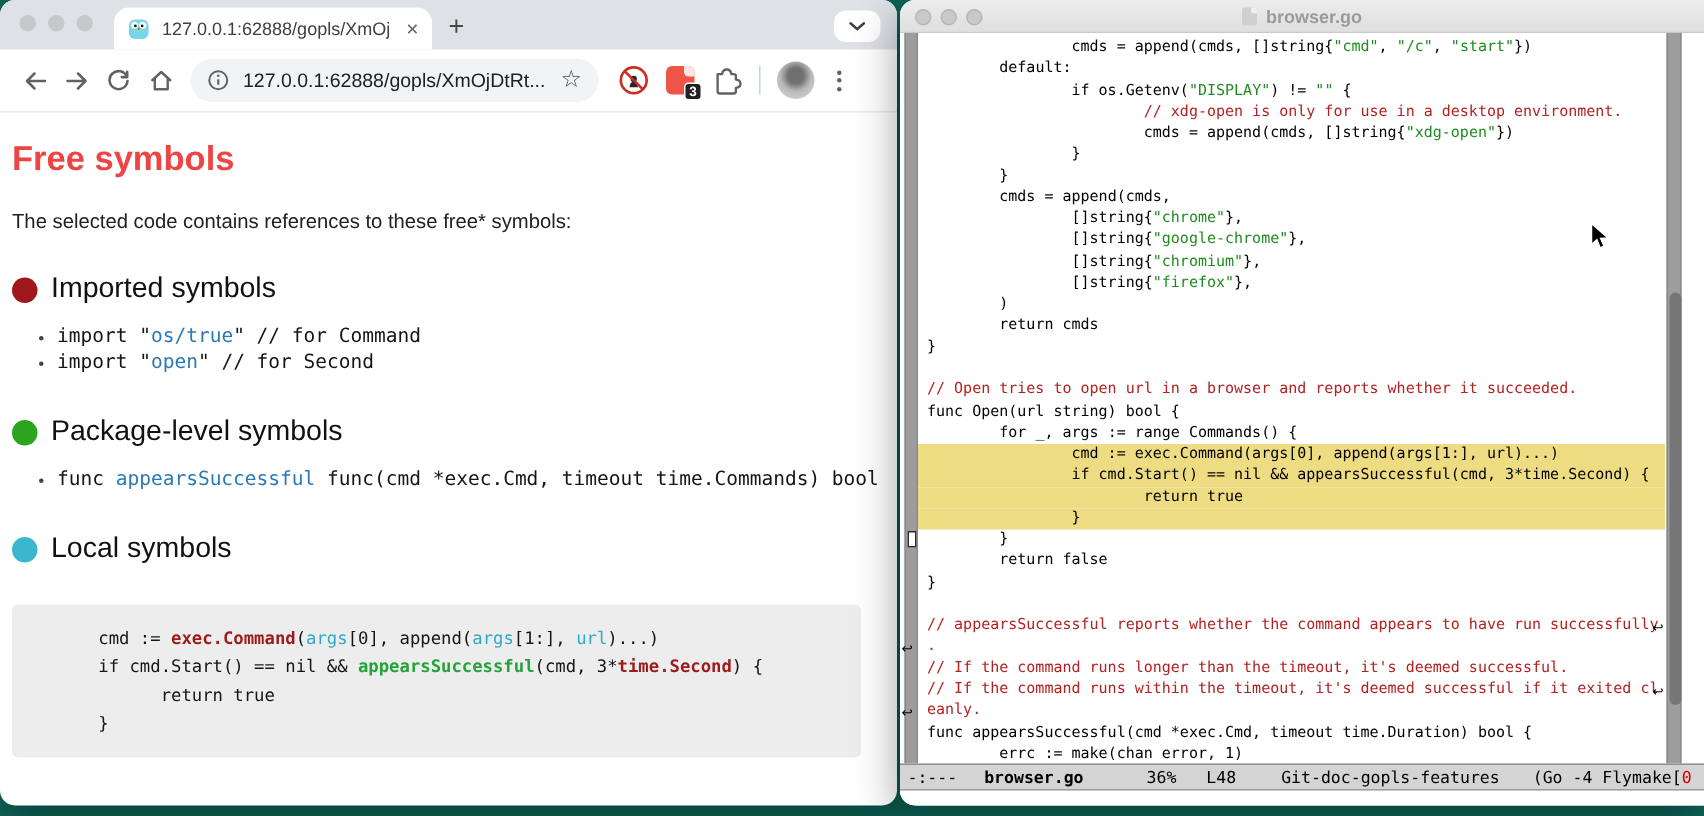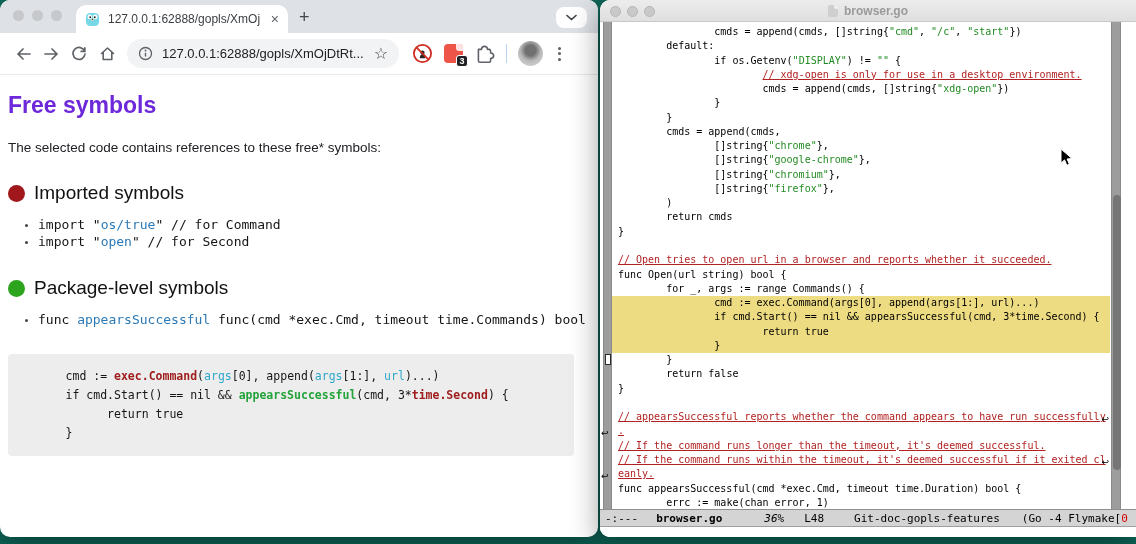--- a/index.html
+++ b/index.html
@@ -56,21 +56,21 @@
   }
   .tool-divider { width:1px; height:19px; background:#b9d3f0; }
   .avatar {
     width:25px; height:25px; border-radius:50%;
     background:radial-gradient(circle at 50% 38%, #707070 0 26%, #b9b9b9 52%, #dcdcdc 100%);
   }
   .dots { display:flex; flex-direction:column; gap:2.5px; padding:0 4px; }
   .dots i { width:3px; height:3px; border-radius:50%; background:#5f6368; }
   
   .page { background:#fff; color:#202124; }
-  .page h1 { margin:17px 0 0 8px; font-size:23px; font-weight:bold; color:#6d28d9; }
+  .page h1 { margin:17px 0 0 8px; font-size:23px; font-weight:bold; color:#ef4444; }
   .intro { margin:21px 0 0 8px; font-size:13.5px; }
   .sec-h { display:flex; align-items:center; gap:9px; margin:27px 0 0 8px; font-size:19px; font-weight:normal; color:#111; }
   .dot { width:17px; height:17px; border-radius:50%; flex:0 0 auto; }
   ul.sym { margin:12px 0 0 0; padding-left:38px; font-family:"DejaVu Sans Mono", monospace; font-size:13px; line-height:17px; color:#151515; }
   ul.sym li::marker { color:#444; font-size:10px; }
   .a { color:#2b79b6; cursor:pointer; }
   pre.block {
     margin:26px 0 0 8px; width:566px; background:#ededed; border-radius:4px;
     padding:13px 0 13px 16px; font-family:"DejaVu Sans Mono", monospace;
     font-size:11.5px; line-height:19px; color:#151515;
@@ -100,35 +100,35 @@
   .strip-left { left:3px; }
   .strip-right { left:511px; width:10px; }
   .thumb { position:absolute; left:0.5px; width:8px; top:173px; height:275px; background:#767676; border-radius:5px; }
   .ecode {
     position:absolute; left:12px; top:3px; width:498px;
     font-family:"DejaVu Sans Mono", monospace; font-size:10px; line-height:14.28px;
     color:#000; white-space:pre; tab-size:8;
   }
   .eline { position:relative; height:14.28px; padding-left:6px; }
   .eline.hl { background:#eedc82; }
-  .c { color:#b22222;text-decoration:underline; }
+  .c { color:#b22222; }
   .s { color:#228b22; }
   .hollow-cursor { position:absolute; left:-7px; top:1px; width:6px; height:11px; border:1px solid #2a2a2a; background:#fff; }
   .wrapr { position:absolute; right:1px; top:2px; font-family:"DejaVu Sans",sans-serif; font-size:9px; color:#000; }
   .wrapl { position:absolute; left:-11px; top:2px; font-family:"DejaVu Sans",sans-serif; font-size:9px; color:#000; }
   .modeline {
     position:absolute; left:0; right:0; top:487px; height:18px;
     background:#d4d4d4; border-top:1px solid #8f8f8f; border-bottom:1px solid #9f9f9f;
     display:flex; align-items:center;
     font-family:"DejaVu Sans Mono", monospace; font-size:11px; color:#000;
     white-space:pre; overflow:hidden;
   }
   .ml-prefix { margin-left:5px; }
   .ml-file { margin-left:18px; font-weight:bold; }
-  .ml-pct { margin-left:42px;font-style:italic; }
+  .ml-pct { margin-left:42px; }
   .ml-line { margin-left:20px; }
   .ml-vc { margin-left:30px; }
   .ml-modes { margin-left:22px; }
   .ml-fly { color:#d40000; }
   .echoarea { position:absolute; left:0; right:0; top:506px; bottom:0; background:#fff; }
   .mousecursor { position:absolute; left:1060px; top:148px; z-index:50; }
 </style>
 </head>
 <body>
 
@@ -229,20 +229,24 @@
       </ul>
 
     <div class="sec-h">
       <span class="dot" style="background: rgb(44, 164, 30);"></span>
       <span>Package-level symbols</span>
     </div>
     <ul class="sym">
         <li><span>func </span><span class="a">appearsSuccessful</span><span> func(cmd *exec.Cmd, timeout time.Commands) bool</span></li>
       </ul>
 
+    <div class="sec-h">
+      <span class="dot" style="background: rgb(58, 182, 207);"></span>
+      <span>Local symbols</span>
+    </div>
 
     <pre class="block"><div><span>	cmd := </span><span class="imp">exec.Command</span><span>(</span><span class="loc">args</span><span>[0], append(</span><span class="loc">args</span><span>[1:], </span><span class="loc">url</span><span>)...)</span></div><div><span>	if cmd.Start() == nil &amp;&amp; </span><span class="pkg">appearsSuccessful</span><span>(cmd, 3*</span><span class="imp">time.Second</span><span>) {</span></div><div><span>		return true</span></div><div><span>	}</span></div></pre>
   </div>
 </div>
 
 <div class="emacs-win">
   <div class="etitlebar">
     <div class="elights">
       <span class="elight"></span>
       <span class="elight"></span>

